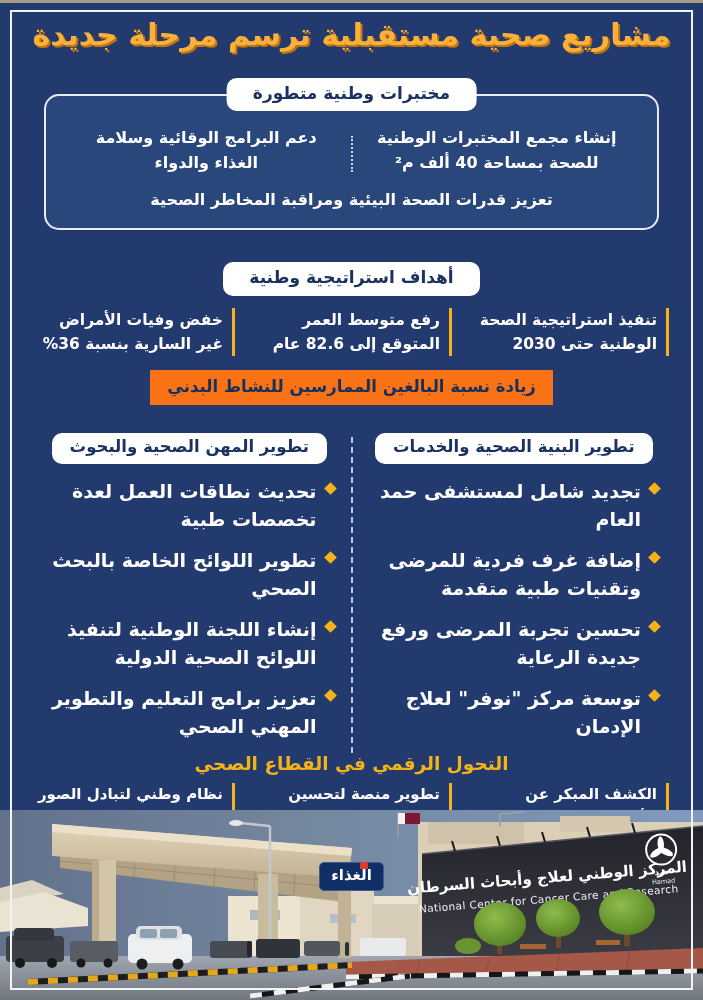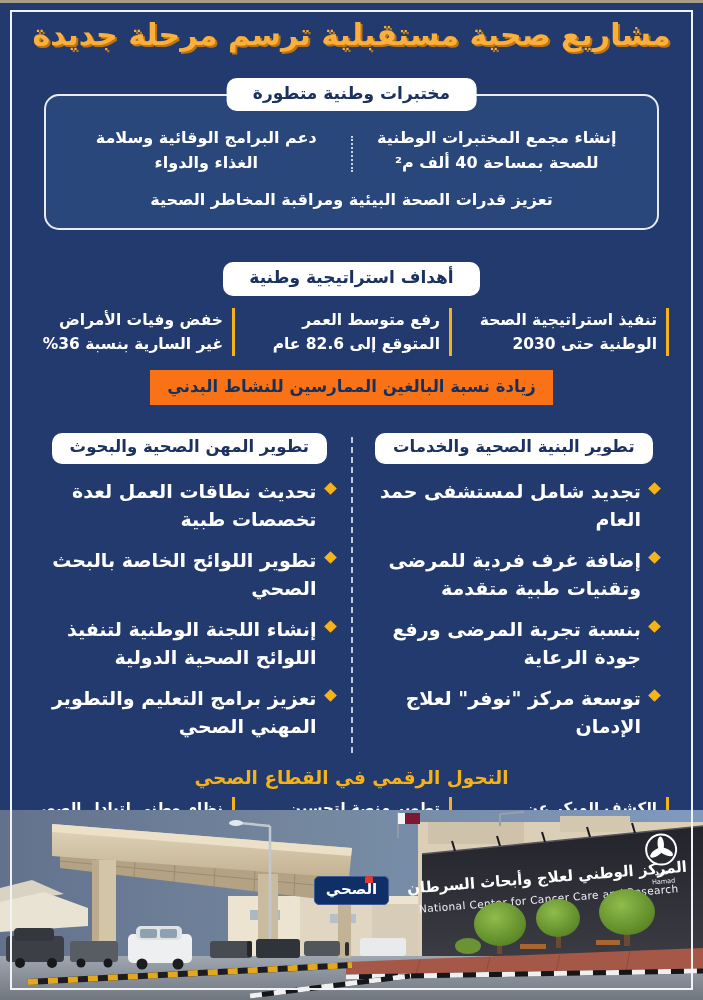--- a/index.html
+++ b/index.html
@@ -90,21 +90,20 @@
   
   .two-col { direction: rtl; display: flex; margin: 28px 40px 0; }
   .tc-col { flex: 1 1 0; min-width: 0; }
   .tc-divider { width: 0; border-left: 2px dashed rgba(235,239,247,.8); margin: 4px 12px 0; }
   .tc-col .badge { margin-bottom: 13px; font-size: 16.5px; padding: 4px 18px 7px; }
   .li { display: flex; direction: rtl; gap: 9px; margin-bottom: 12px; padding: 0 4px; }
   .diamond { flex: 0 0 auto; width: 9px; height: 9px; background: #f6b319; transform: rotate(45deg); margin-top: 7px; }
   .li-text { font-size: 19px; font-weight: bold; line-height: 1.5; text-align: right; }
   
   .digital-title {
-    margin-top: 14px;
     text-align: center;
     color: #f6b319;
     font-weight: bold;
     font-size: 18.5px;
     direction: rtl;
   }
   .digital-row { margin-top: 9px; }
   .digital-row .bar-item { font-size: 15px; }
   
   .sharq-logo {
@@ -169,21 +168,21 @@
     <div class="li">
       <span class="diamond"></span>
       <span class="li-text">تجديد شامل لمستشفى حمد العام</span>
     </div>
     <div class="li">
       <span class="diamond"></span>
       <span class="li-text">إضافة غرف فردية للمرضى وتقنيات طبية متقدمة</span>
     </div>
     <div class="li">
       <span class="diamond"></span>
-      <span class="li-text">بنسبة تجربة المرضى ورفع جودة الرعاية</span>
+      <span class="li-text">تحسين تجربة المرضى ورفع جديدة الرعاية</span>
     </div>
     <div class="li">
       <span class="diamond"></span>
       <span class="li-text">توسعة مركز "نوفر" لعلاج الإدمان</span>
     </div>
   </div>
   <div class="tc-divider"></div>
   <div class="tc-col">
     <div class="badge">تطوير المهن الصحية والبحوث</div>
     <div class="li">
@@ -209,21 +208,21 @@
   <div class="digital-title">التحول الرقمي في القطاع الصحي</div>
   <div class="digital-row">
     <div class="bar-item">الكشف المبكر عن الأمراض بالذكاء الاصطناعي</div>
     <div class="bar-item">تطوير منصة لتحسين الإحالات والمواعيد الطبية</div>
     <div class="bar-item">نظام وطني لتبادل الصور الطبية بين الجهات الصحية</div>
   </div>
 </section>
 
 <div class="sharq-logo">
   <span class="sharq-red"></span>
-  <span>الصحي</span>
+  <span>الغذاء</span>
 </div>
 
 <div class="photo-wrap">
 <svg viewBox="0 0 703 190" preserveAspectRatio="none">
   <defs>
     <linearGradient id="sky" x1="0" y1="0" x2="1" y2="0">
       <stop offset="0" stop-color="#63718d"></stop>
           <stop offset="0.45" stop-color="#74889f"></stop>
           <stop offset="1" stop-color="#8099be"></stop>
     </linearGradient>

